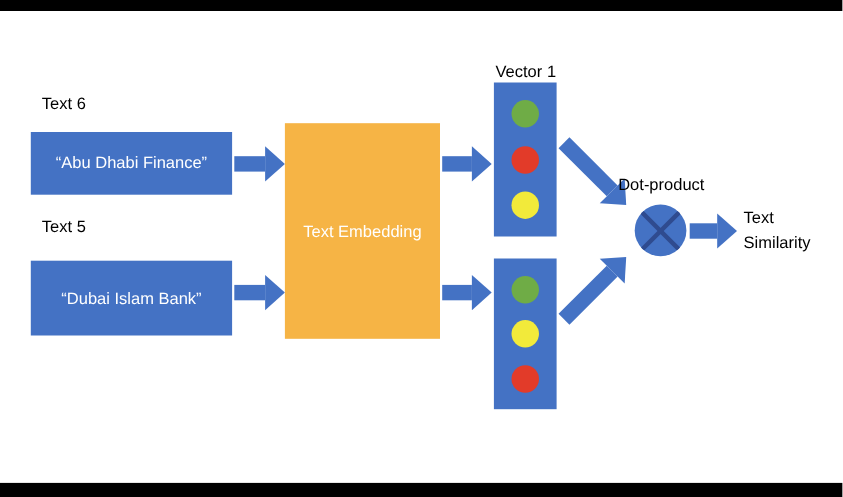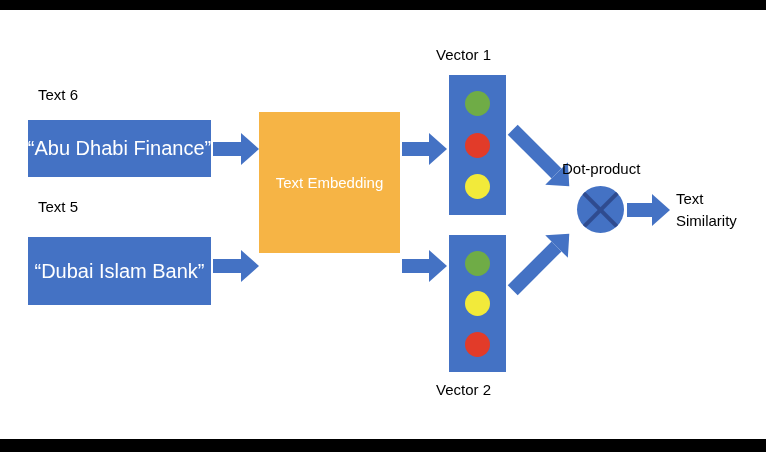--- a/index.html
+++ b/index.html
@@ -15,26 +15,26 @@
     font-family:"Liberation Sans", sans-serif;
     background:var(--background);
     overflow:hidden;
   }
   .stage{position:relative;width:766px;height:452px;background:var(--background);}
   .letterbox{position:absolute;left:0;width:766px;background:var(--letterbox);}
   .letterbox.top{top:0;height:10px;}
   .letterbox.bottom{bottom:0;height:13px;}
 
   .lbl{position:absolute;font-size:15px;color:#000;white-space:nowrap;}
-  .lbl.center{white-space:nowrap;}
+  .lbl.center{text-align:center;white-space:nowrap;margin-top:11px;}
 
   .bluebox{
     position:absolute;background:var(--blue);
     display:flex;align-items:center;justify-content:center;
-    color:#fff;font-size:20px;white-space:nowrap;
+    color:#fff;font-size:15px;white-space:nowrap;
   }
   .embedbox{
     position:absolute;background:var(--orange);
     display:flex;align-items:center;justify-content:center;
     color:#fff;font-size:15px;white-space:nowrap;
   }
 
   .arrow{position:absolute;height:32px;display:flex;align-items:center;}
   .arrow .shaft{flex:1;height:14px;background:var(--blue);}
   .arrow .head{
@@ -83,21 +83,21 @@
 
   <div class="arrow" style="left:213px;top:133px;width:46px">
     <div class="shaft"></div>
     <div class="head"></div>
   </div>
   <div class="arrow" style="left:213px;top:250px;width:46px">
     <div class="shaft"></div>
     <div class="head"></div>
   </div>
 
-  <div class="embedbox" style="left:259px;top:112px;width:141px;height:141px">
+  <div class="embedbox" style="left:259px;top:112px;width:141px;height:196px">
     <span>Text Embedding</span>
   </div>
 
   <div class="arrow" style="left:402px;top:133px;width:45px">
     <div class="shaft"></div>
     <div class="head"></div>
   </div>
   <div class="arrow" style="left:402px;top:250px;width:45px">
     <div class="shaft"></div>
     <div class="head"></div>
@@ -108,21 +108,20 @@
     <div class="dot" style="background: rgb(111, 172, 70);"></div>
     <div class="dot" style="background: rgb(226, 59, 41);"></div>
     <div class="dot" style="background: rgb(242, 234, 58);"></div>
   </div>
 
   <div class="vector" style="left:449px;top:235px;height:137px">
     <div class="dot" style="background: rgb(111, 172, 70);"></div>
     <div class="dot" style="background: rgb(242, 234, 58);"></div>
     <div class="dot" style="background: rgb(226, 59, 41);"></div>
   </div>
-  <div class="lbl center" style="left:436px;top:381px;width:84px">Vector 2</div>
 
   <div class="arrow" style="left:501px;top:142px;width:80px;transform:rotate(45deg)">
     <div class="shaft"></div>
     <div class="head"></div>
   </div>
   <div class="arrow" style="left:501px;top:246px;width:80px;transform:rotate(-45deg)">
     <div class="shaft"></div>
     <div class="head"></div>
   </div>
 

